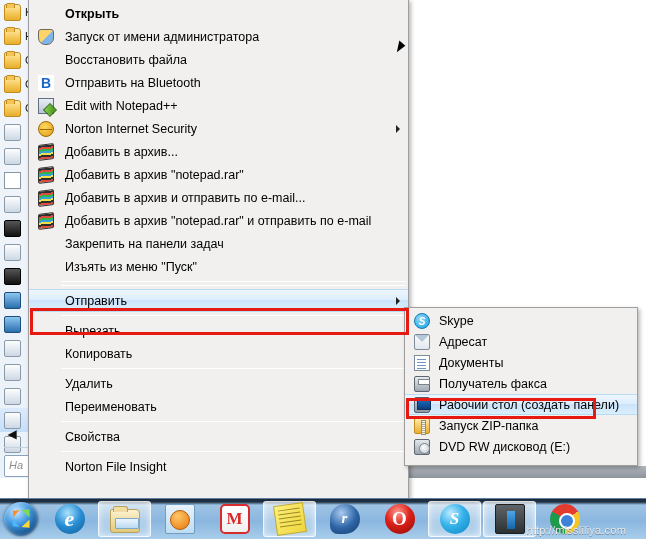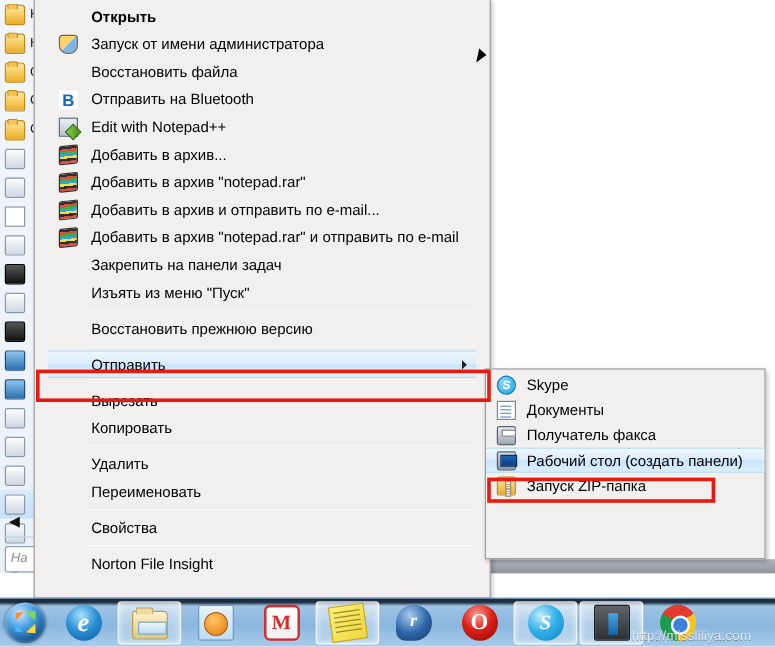--- a/index.html
+++ b/index.html
@@ -48,21 +48,21 @@
     background:#fff; border:1px solid #8aa3bb; border-radius:2px;
     font-size:11px; color:#8d8d8d; font-style:italic; padding:3px 4px; overflow:hidden;
     white-space:nowrap;
   }
 
   
   .ctx {
     position:absolute; background:#f1f0ef;
     border:1px solid #9e9e9e; box-shadow: 2px 2px 4px rgba(0,0,0,.28);
   }
-  #mainmenu { left:28px; top:-1px; width:381px; height:500px; padding:2px 11px; }
+  #mainmenu { left:28px; top:-1px; width:381px; height:500px; padding:2px 0; }
   .mi {
     position:relative; display:flex; align-items:center;
     height:23px; padding-left:36px; padding-right:18px;
     font-size:12.5px; color:#000; white-space:nowrap; cursor:default;
   }
   .mi.bold { font-weight:bold; }
   .mi .mi-ico { position:absolute; left:9px; top:50%; margin-top:-8px; width:16px; height:16px; }
   .mi .arrow {
     position:absolute; right:8px; top:50%; margin-top:-4px;
     width:0;height:0;border-left:4px solid #222;border-top:4px solid transparent;border-bottom:4px solid transparent;
@@ -349,20 +349,27 @@
         <span>Отправить на Bluetooth</span>
       </div>
       <div class="mi">
         <span class="mi-ico">
           <span class="g g-npp"></span>
         </span>
         <span>Edit with Notepad++</span>
       </div>
       <div class="mi">
         <span class="mi-ico">
+          <span class="g g-norton"></span>
+        </span>
+        <span>Norton Internet Security</span>
+        <span class="arrow"></span>
+      </div>
+      <div class="mi">
+        <span class="mi-ico">
           <span class="g g-rar"></span>
         </span>
         <span>Добавить в архив...</span>
       </div>
       <div class="mi">
         <span class="mi-ico">
           <span class="g g-rar"></span>
         </span>
         <span>Добавить в архив "notepad.rar"</span>
       </div>
@@ -378,23 +385,20 @@
         </span>
         <span>Добавить в архив "notepad.rar" и отправить по e-mail</span>
       </div>
       <div class="mi">
         <span>Закрепить на панели задач</span>
       </div>
       <div class="mi">
         <span>Изъять из меню "Пуск"</span>
       </div>
       <div class="sep"></div>
-      <div class="mi">
-        <span>Восстановить прежнюю версию</span>
-      </div>
       <div class="sep"></div>
       <div class="mi hl">
         <span>Отправить</span>
         <span class="arrow"></span>
       </div>
       <div class="sep"></div>
       <div class="mi">
         <span>Вырезать</span>
       </div>
       <div class="mi">
@@ -419,20 +423,26 @@
 
   <div class="ctx" id="submenu">
       <div class="mi">
         <span class="mi-ico">
           <span class="g g-skype">S</span>
         </span>
         <span>Skype</span>
       </div>
       <div class="mi">
         <span class="mi-ico">
+          <span class="g g-mail"></span>
+        </span>
+        <span>Адресат</span>
+      </div>
+      <div class="mi">
+        <span class="mi-ico">
           <span class="g g-doc"></span>
         </span>
         <span>Документы</span>
       </div>
       <div class="mi">
         <span class="mi-ico">
           <span class="g g-fax"></span>
         </span>
         <span>Получатель факса</span>
       </div>
@@ -440,20 +450,26 @@
         <span class="mi-ico">
           <span class="g g-desktop"></span>
         </span>
         <span>Рабочий стол (создать панели)</span>
       </div>
       <div class="mi">
         <span class="mi-ico">
           <span class="g g-zip"></span>
         </span>
         <span>Запуск ZIP-папка</span>
+      </div>
+      <div class="mi">
+        <span class="mi-ico">
+          <span class="g g-dvd"></span>
+        </span>
+        <span>DVD RW дисковод (E:)</span>
       </div>
     </div>
 
   <div class="redbox" id="redbox-send"></div>
   <div class="redbox" id="redbox-desktop"></div>
 
   <div class="cursor"></div>
 
   <div class="taskbar">
     <div class="tb-start" title="Пуск">

